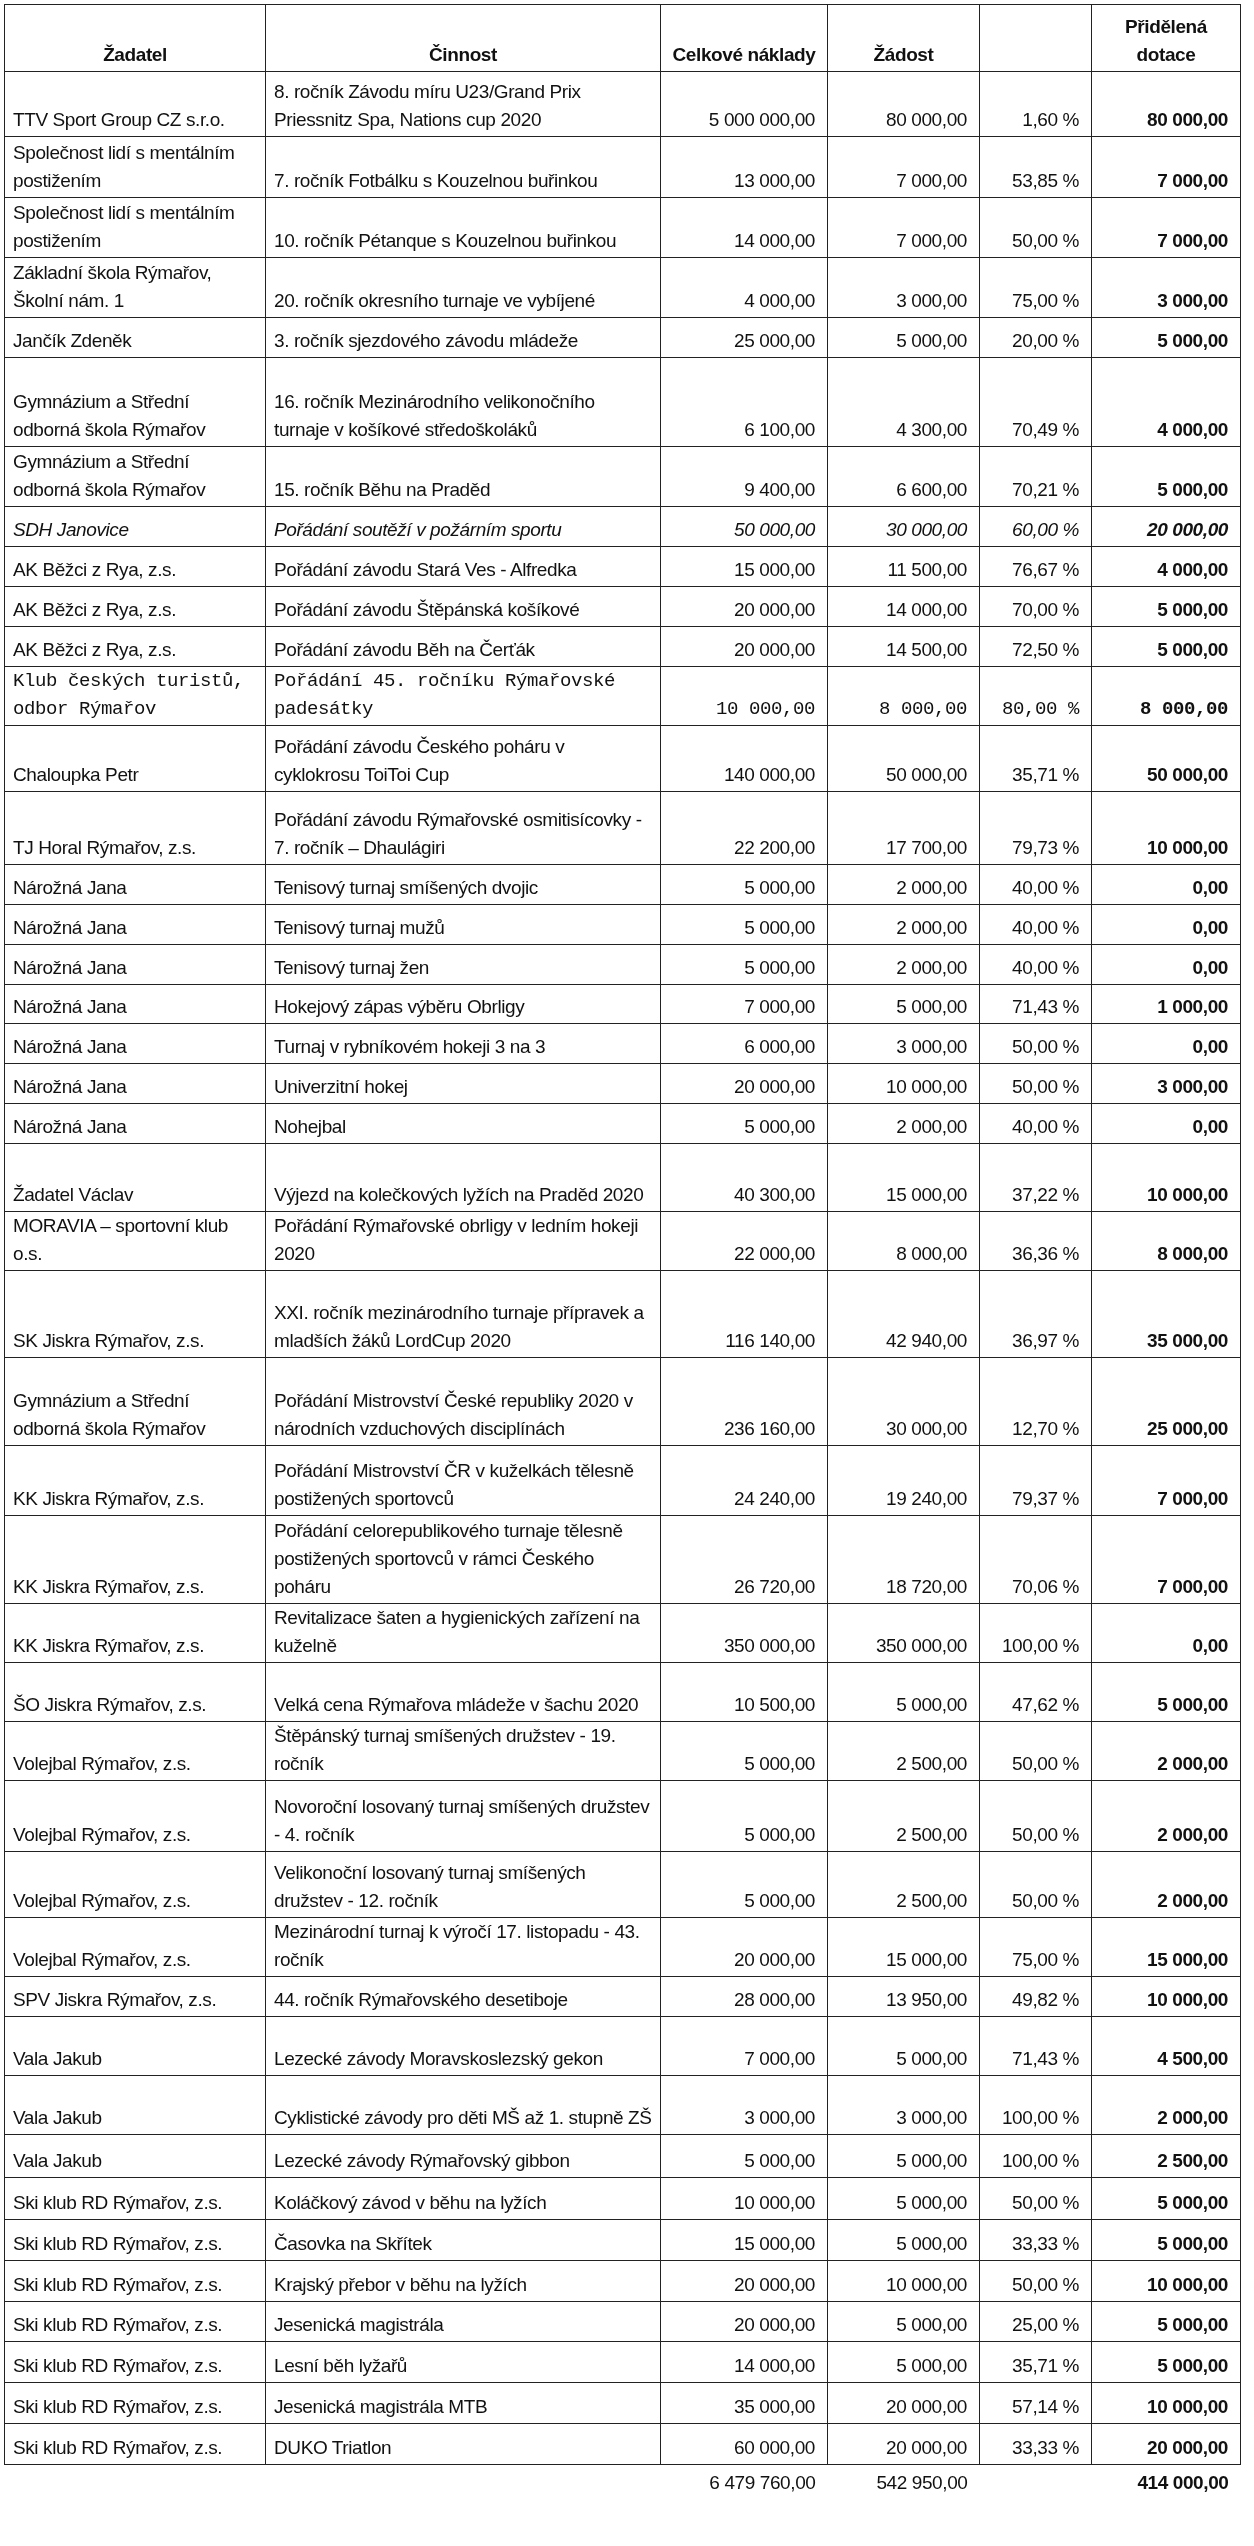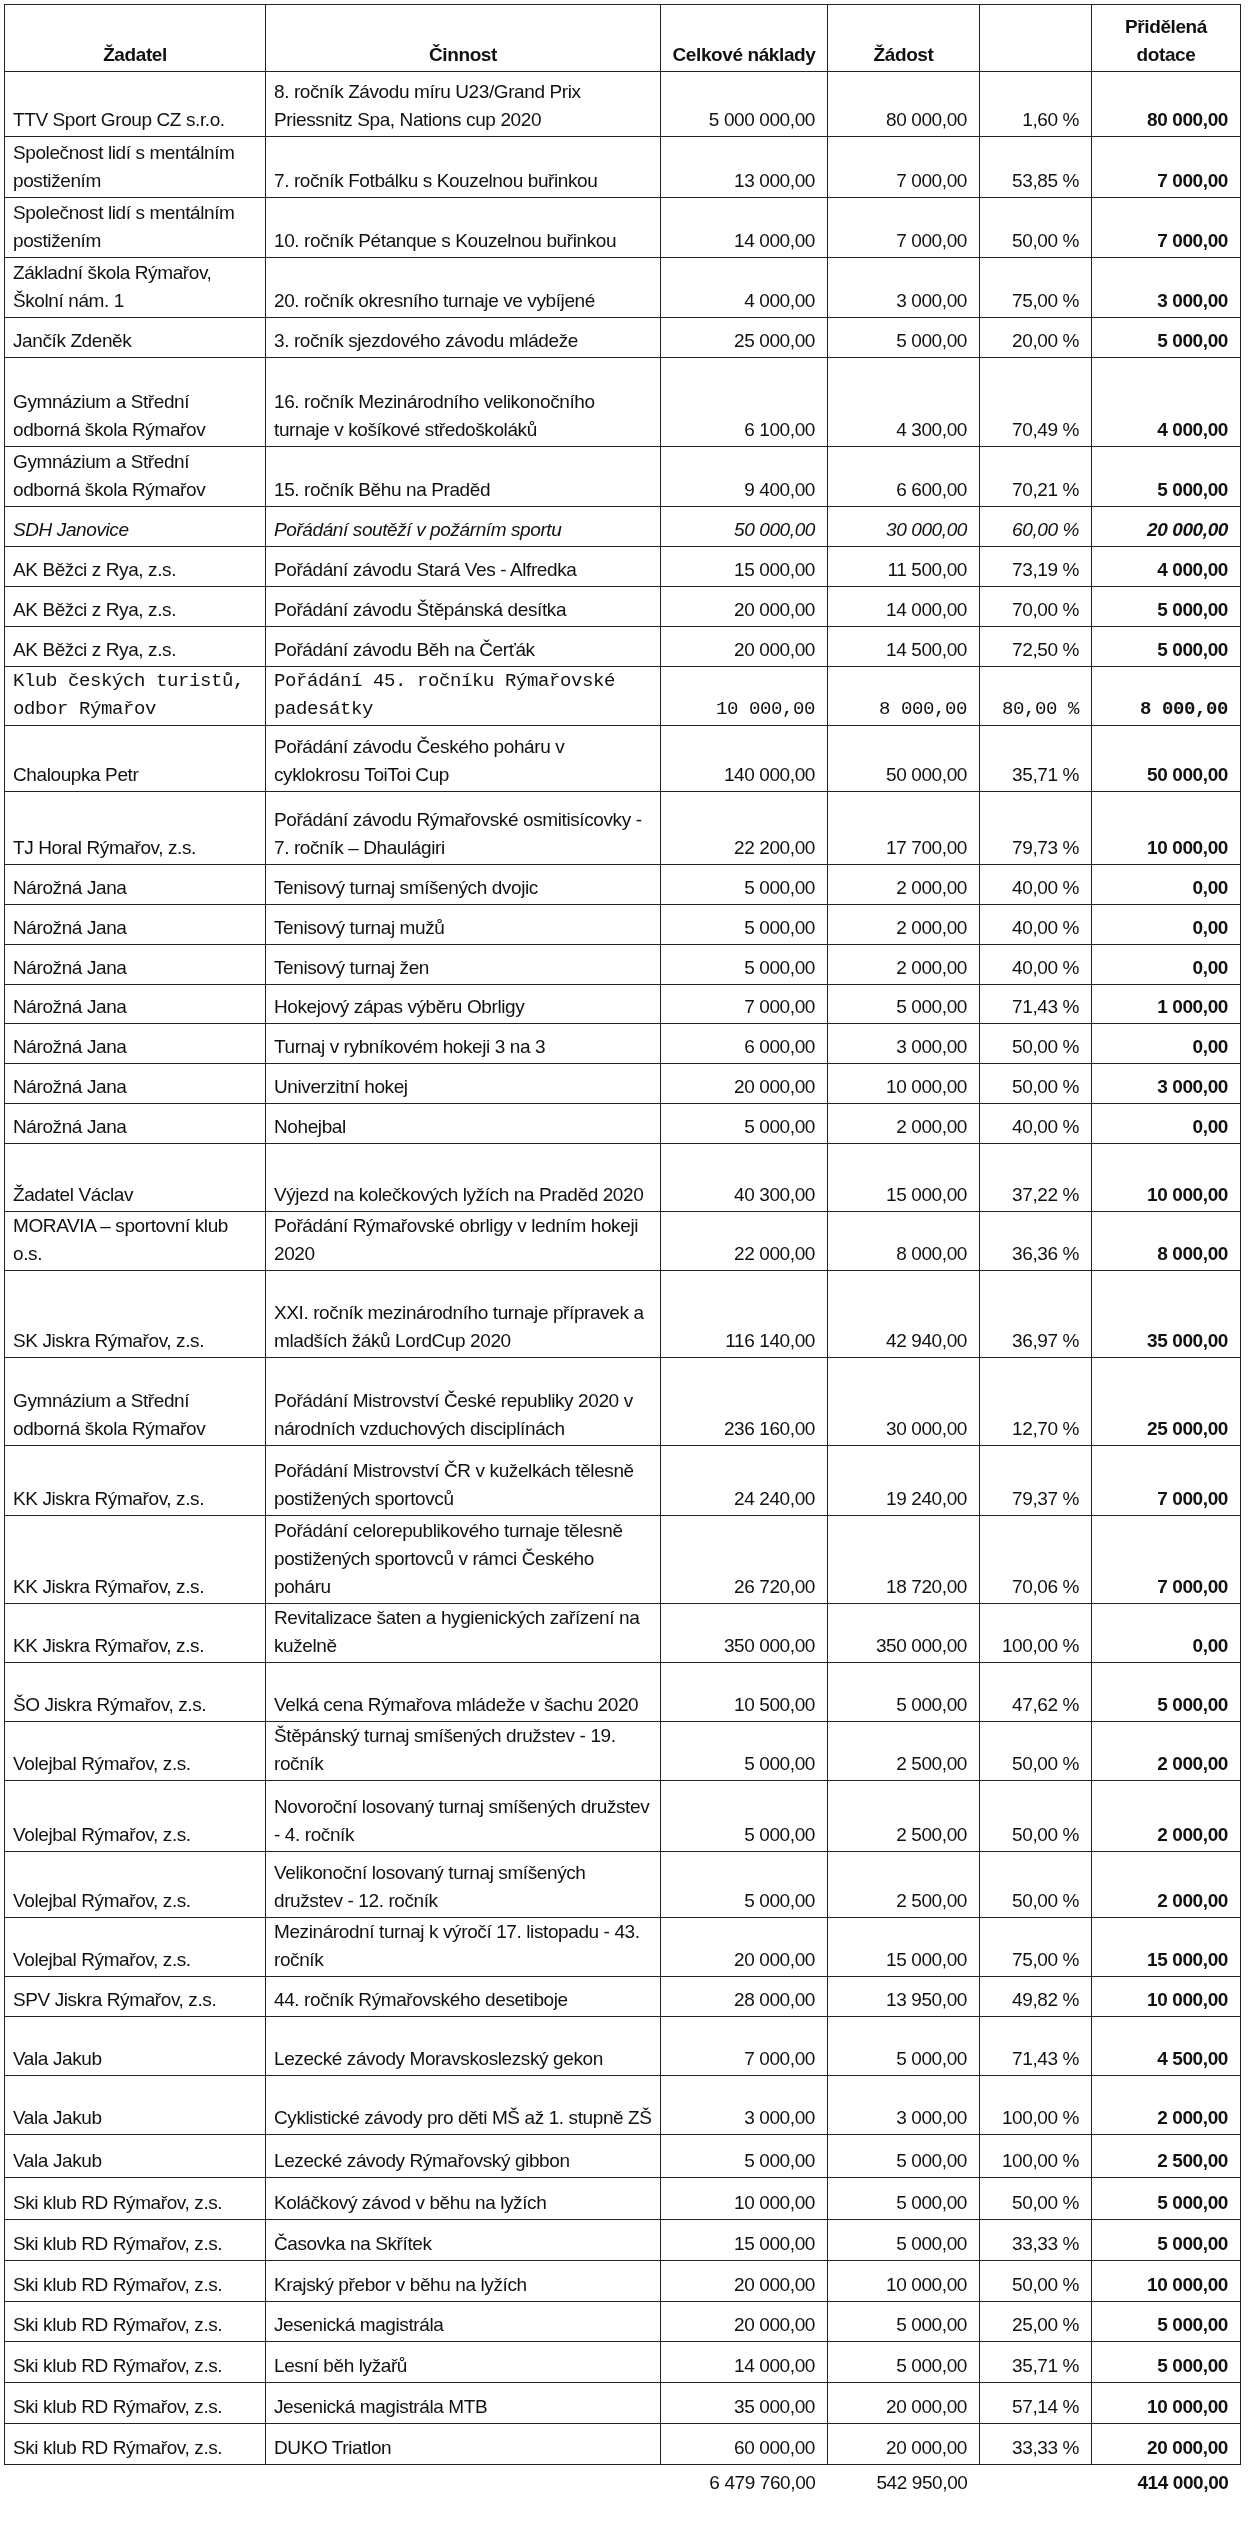--- a/index.html
+++ b/index.html
@@ -101,26 +101,26 @@
         <td class="num">50 000,00</td>
         <td class="num">30 000,00</td>
         <td class="pct">60,00 %</td>
         <td class="num bold">20 000,00</td>
       </tr>
       <tr style="height: 40px;">
         <td class="txt">AK Běžci z Rya, z.s.</td>
         <td class="txt">Pořádání závodu Stará Ves - Alfredka</td>
         <td class="num">15 000,00</td>
         <td class="num">11 500,00</td>
-        <td class="pct">73,19 %</td>
+        <td class="pct">76,67 %</td>
         <td class="num bold">4 000,00</td>
       </tr>
       <tr style="height: 40px;">
         <td class="txt">AK Běžci z Rya, z.s.</td>
-        <td class="txt">Pořádání závodu Štěpánská desítka</td>
+        <td class="txt">Pořádání závodu Štěpánská košíkové</td>
         <td class="num">20 000,00</td>
         <td class="num">14 000,00</td>
         <td class="pct">70,00 %</td>
         <td class="num bold">5 000,00</td>
       </tr>
       <tr style="height: 40px;">
         <td class="txt">AK Běžci z Rya, z.s.</td>
         <td class="txt">Pořádání závodu Běh na Čerťák</td>
         <td class="num">20 000,00</td>
         <td class="num">14 500,00</td>

